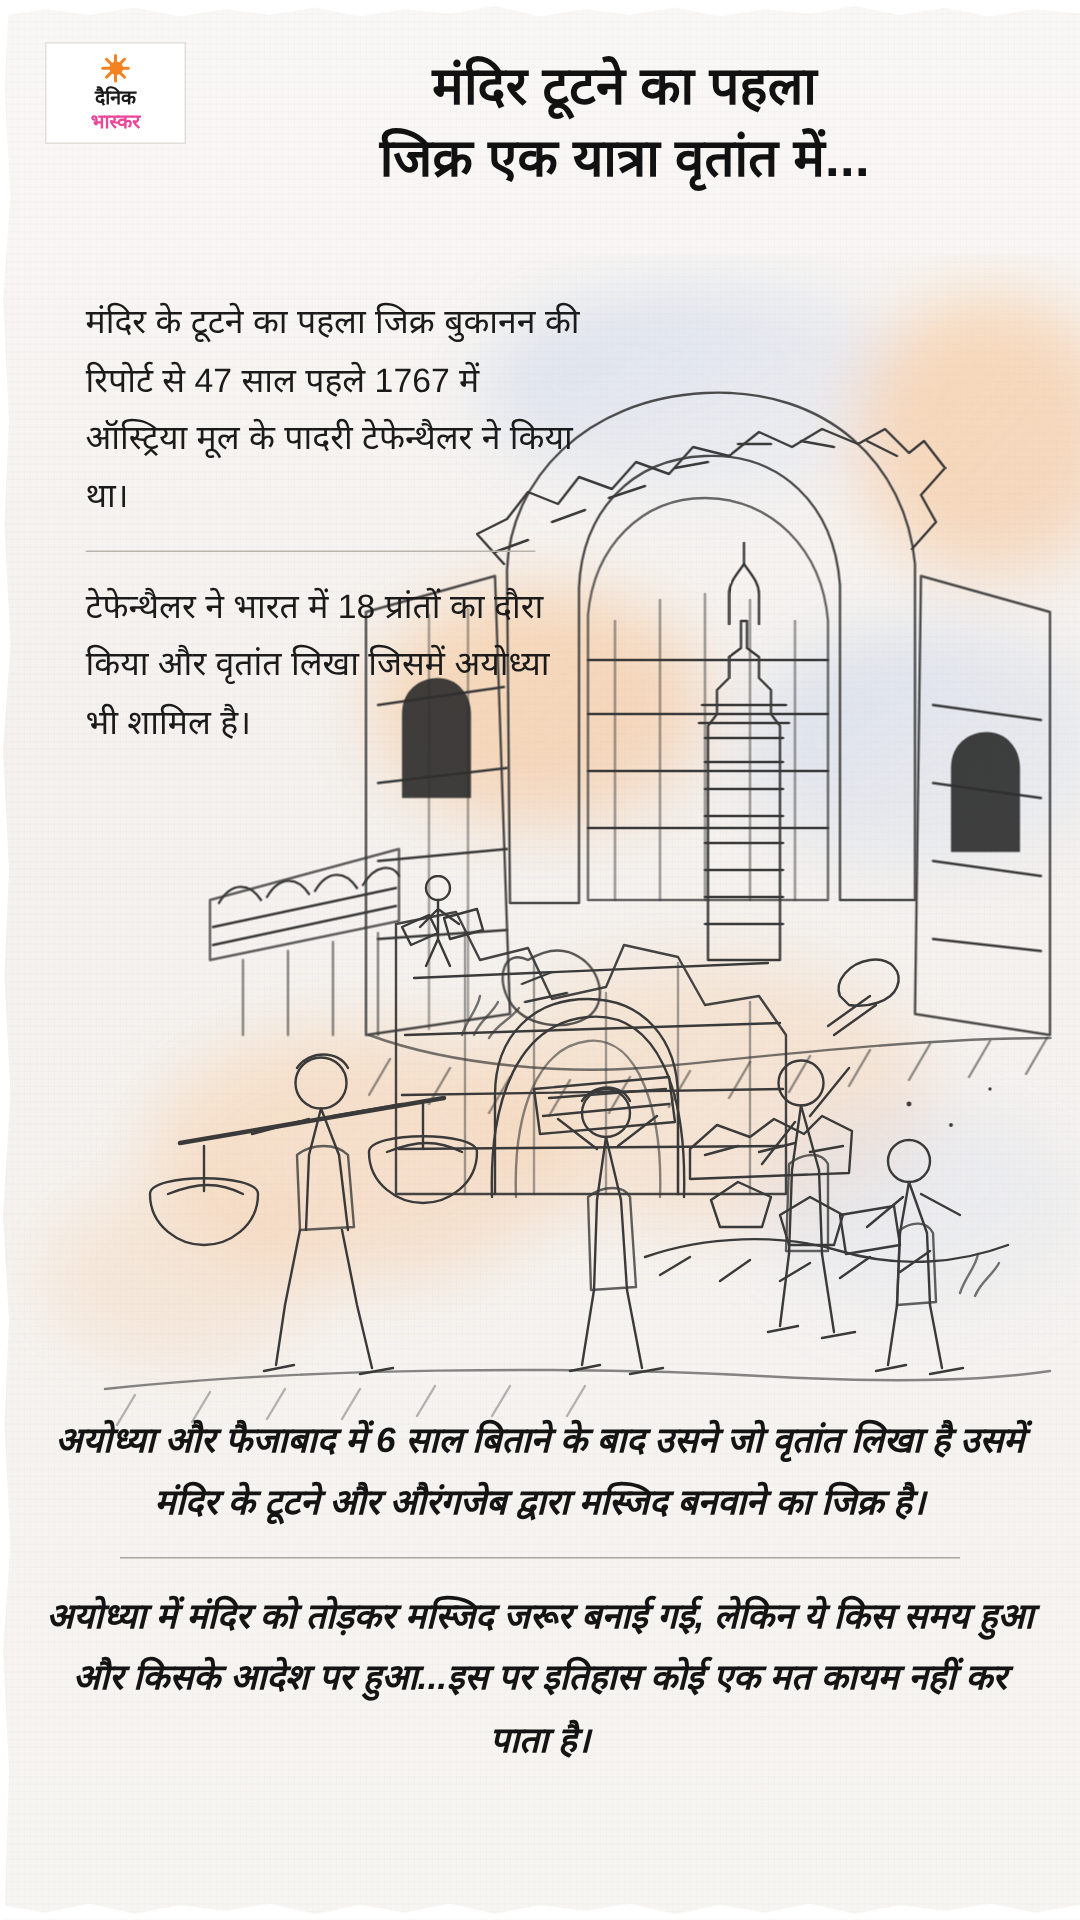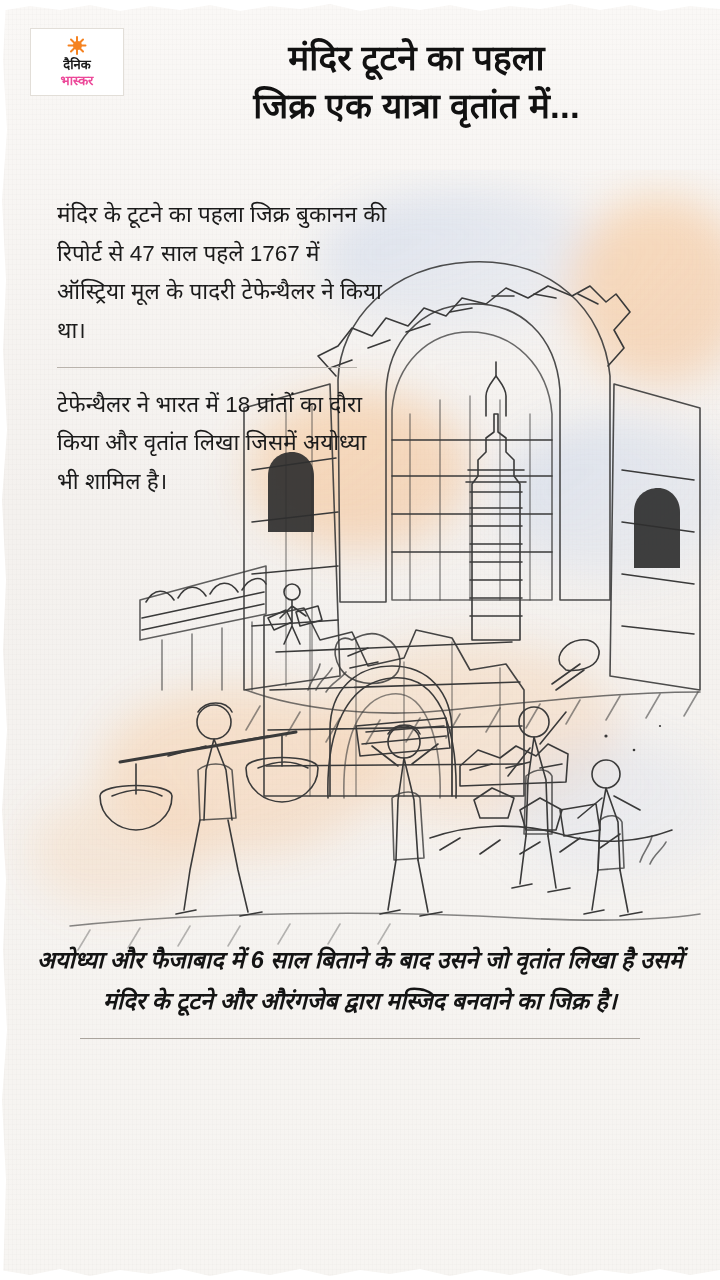--- a/index.html
+++ b/index.html
@@ -354,19 +354,20 @@
 
   <div class="text-left">
     <div class="para">मंदिर के टूटने का पहला जिक्र बुकानन की रिपोर्ट से 47 साल पहले 1767 में ऑस्ट्रिया मूल के पादरी टेफेन्थैलर ने किया था।</div>
     <div class="rule"></div>
     <div class="para">टेफेन्थैलर ने भारत में 18 प्रांतों का दौरा किया और वृतांत लिखा जिसमें अयोध्या भी शामिल है।</div>
   </div>
 
   <div class="text-bottom">
     <div class="para-c">अयोध्या और फैजाबाद में 6 साल बिताने के बाद उसने जो वृतांत लिखा है उसमें मंदिर के टूटने और औरंगजेब द्वारा मस्जिद बनवाने का जिक्र है।</div>
     <div class="rule-c"></div>
+    <div class="para-c">अयोध्या में मंदिर को तोड़कर मस्जिद जरूर बनाई गई, लेकिन ये किस समय हुआ और किसके आदेश पर हुआ...इस पर इतिहास कोई एक मत कायम नहीं कर पाता है।</div>
   </div>
 
   <div class="torn-top"></div>
   <div class="torn-bottom"></div>
   <div class="edge-left"></div>
   <div class="edge-right"></div>
 </div>
 
 </body></html>

